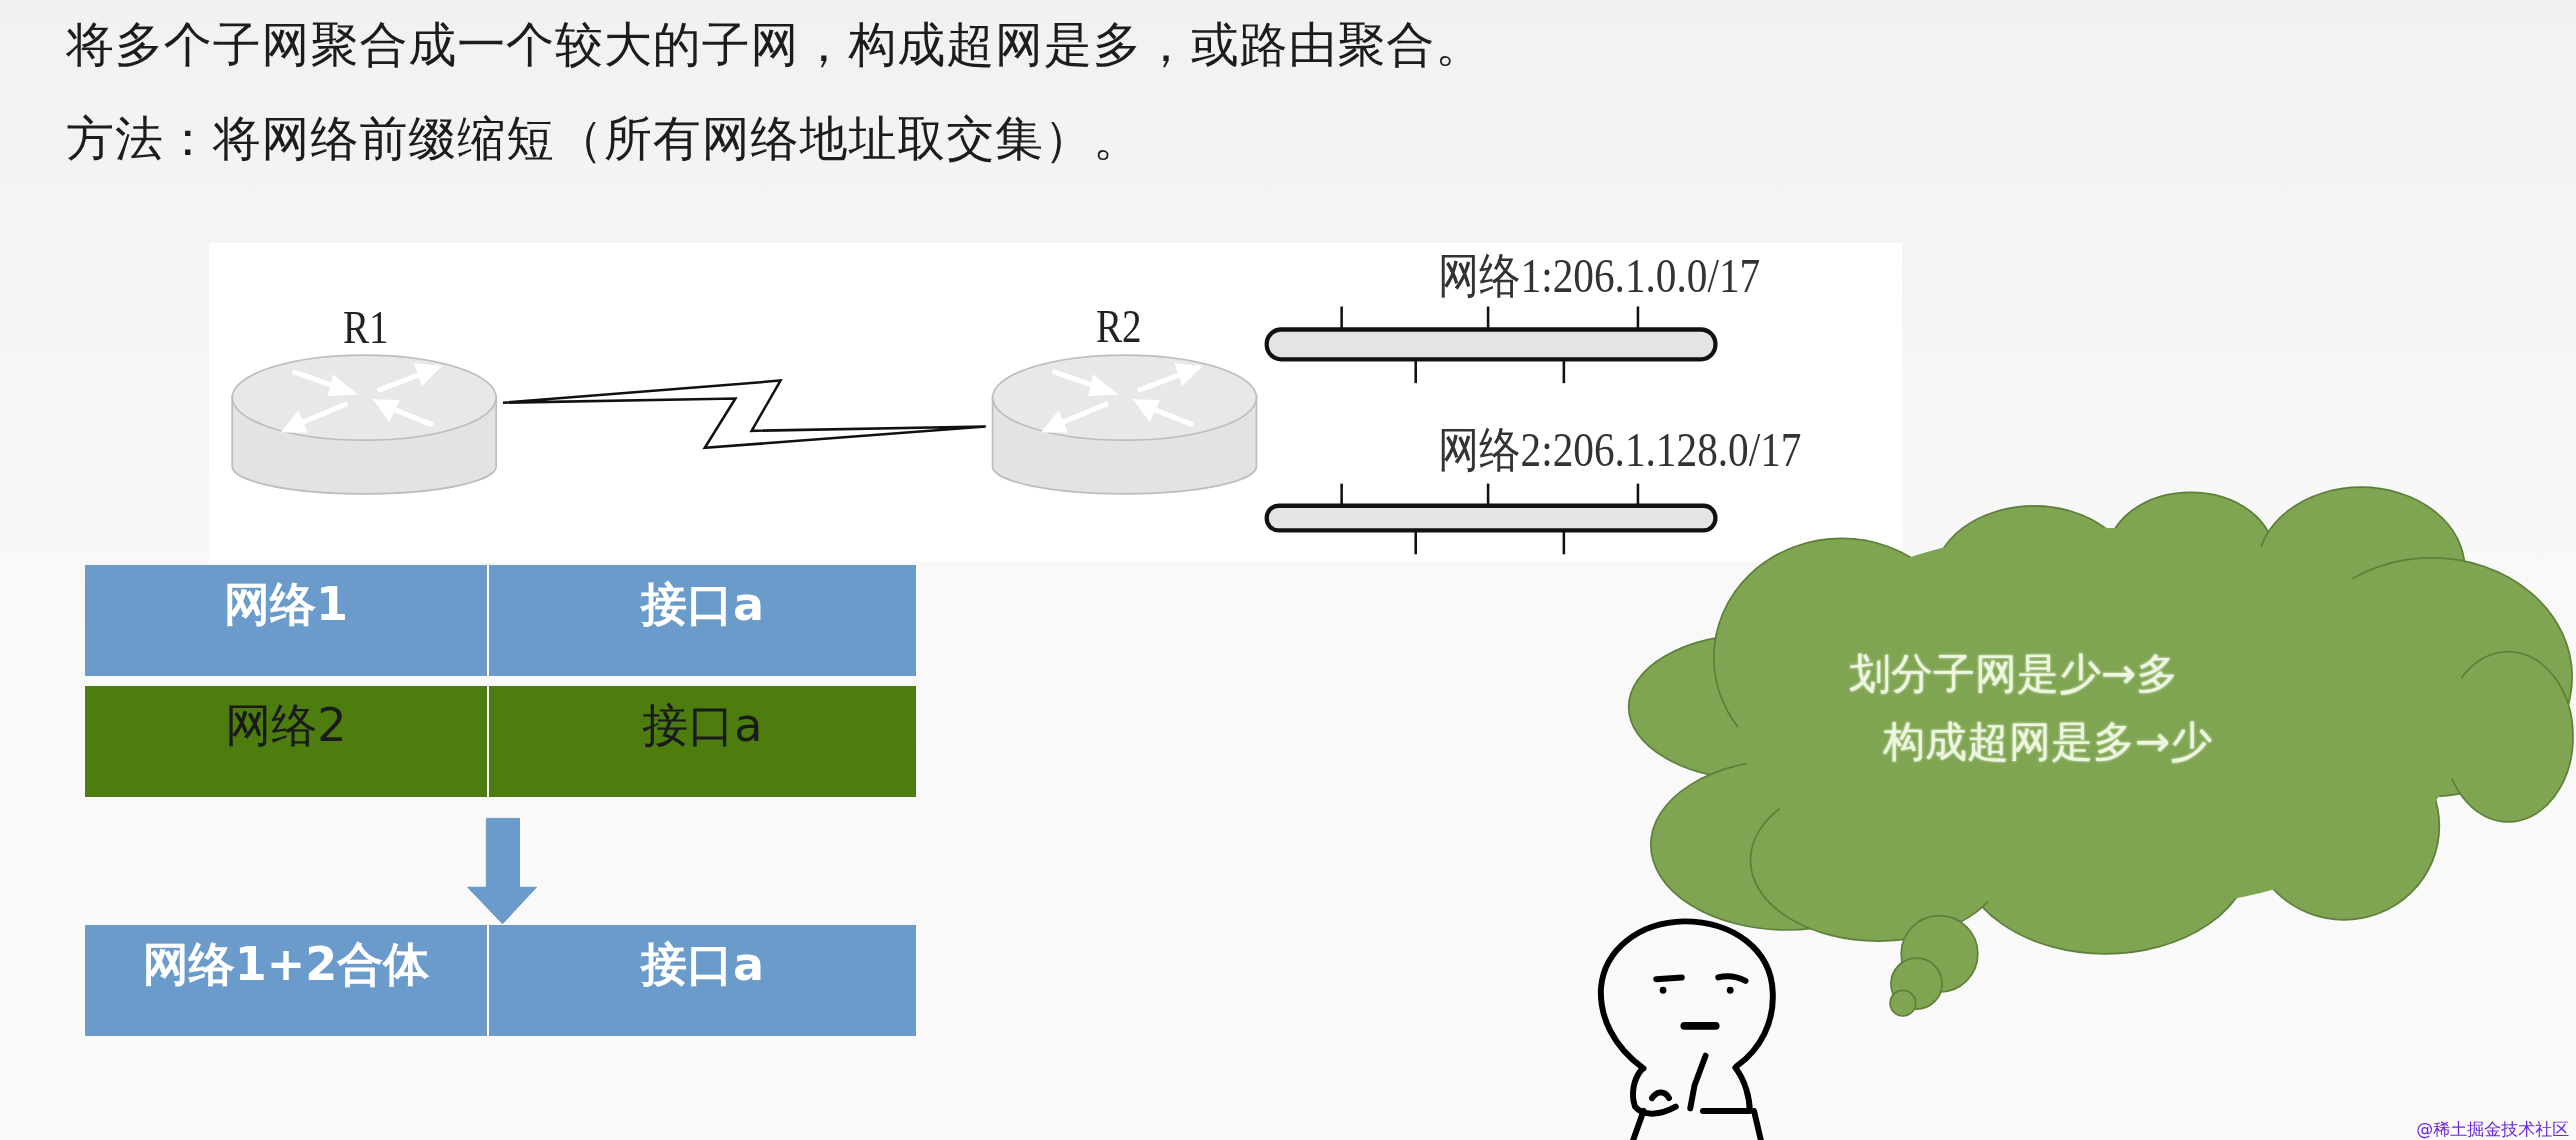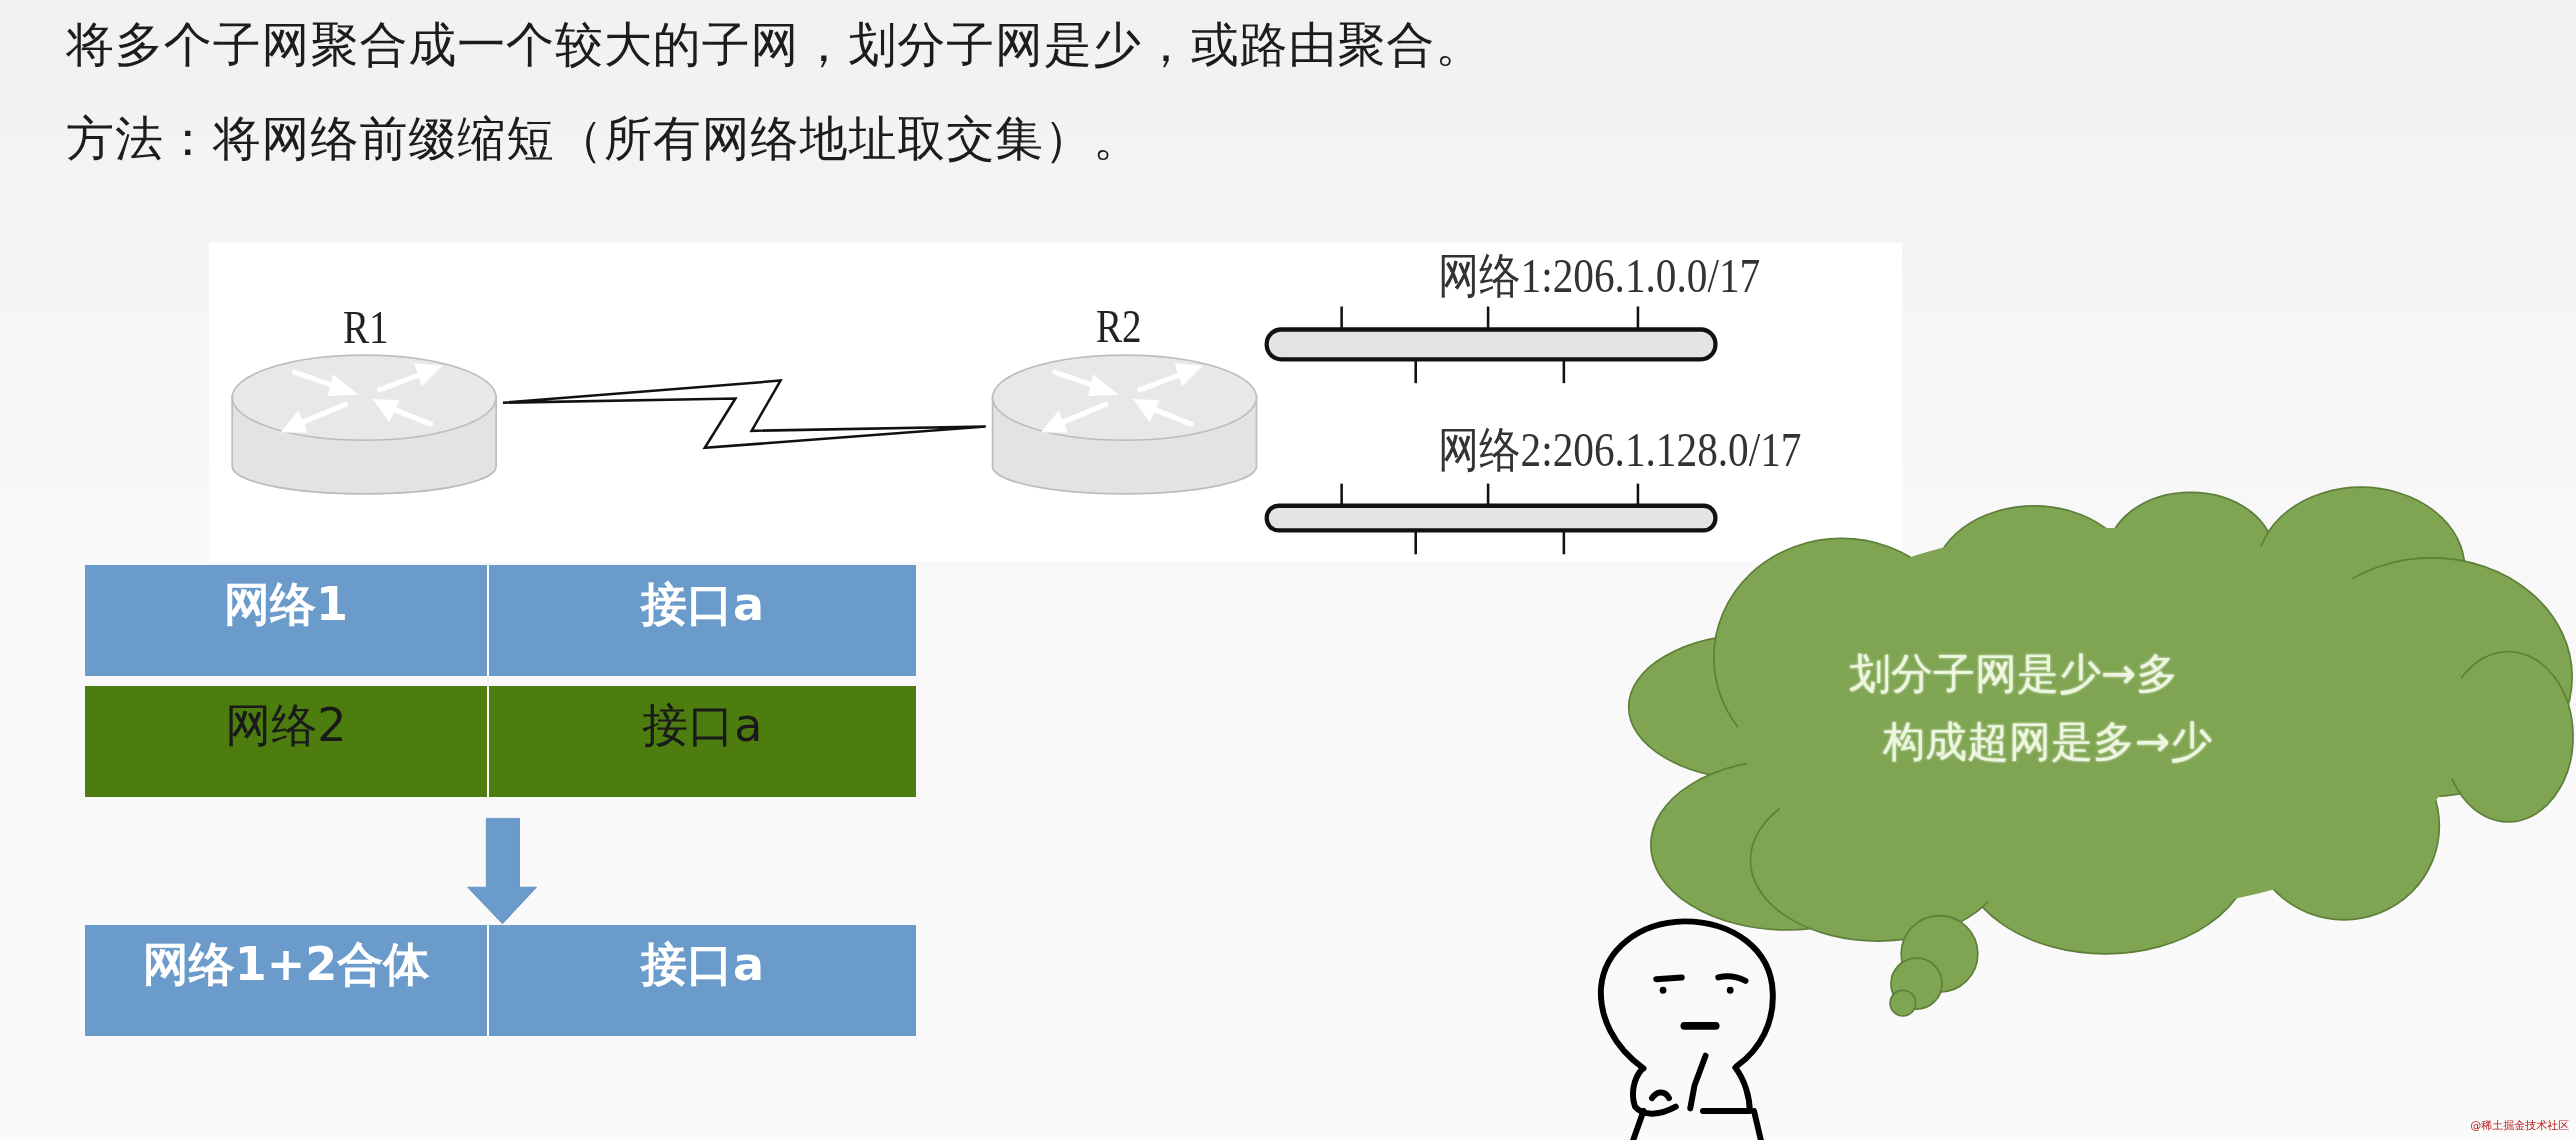--- a/index.html
+++ b/index.html
@@ -39,28 +39,28 @@
   .tbl-cell.c2 { width: 439px; }
   .row-dark { background: #6b9bcb; color: #ffffff; }
   .row-dark .tbl-cell { font-weight: bold; }
   .row-light { background: #4d7c0f; color: #1a1a1a; }
   .cloud-text {
     position: absolute; left: 1849px; width: 426px; font-size: 42px; line-height: 68px;
     color: #eef6e2; white-space: nowrap; text-shadow: 0 0 2.6px #f5ffe8;
     font-family: "DejaVu Sans", sans-serif;
   }
   .watermark {
-    position: absolute; right: 6.8px; top: 1118px; font-size: 11px; color: #b91c1c;
+    position: absolute; right: 6.8px; top: 1118px; font-size: 17px; color: #6d28d9;
     white-space: nowrap; font-family: "DejaVu Sans", sans-serif;
   }
 </style>
 </head>
 <body>
 
-<div class="intro-line" style="top:19px;">将多个子网聚合成一个较大的子网，划分子网是少，或路由聚合。</div>
+<div class="intro-line" style="top:19px;">将多个子网聚合成一个较大的子网，构成超网是多，或路由聚合。</div>
 <div class="intro-line" style="top:113px;">方法：将网络前缀缩短（所有网络地址取交集）。</div>
 
 <div id="diagram-box"></div>
 
 <svg class="abs" style="left:0;top:0;" width="2576" height="596" viewBox="0 0 3024 700">
 
   <g>
     <path d="M272,465 L272,548 A155,32 0 0 0 582,548 L582,465 Z" fill="#e3e3e3" stroke="#bdbdbd" stroke-width="2"></path>
     <ellipse cx="427" cy="467" rx="155" ry="50" fill="#e8e8e8" stroke="#bdbdbd" stroke-width="2"></ellipse>
     <g stroke="#ffffff" stroke-width="6" stroke-linecap="round" fill="#ffffff">

